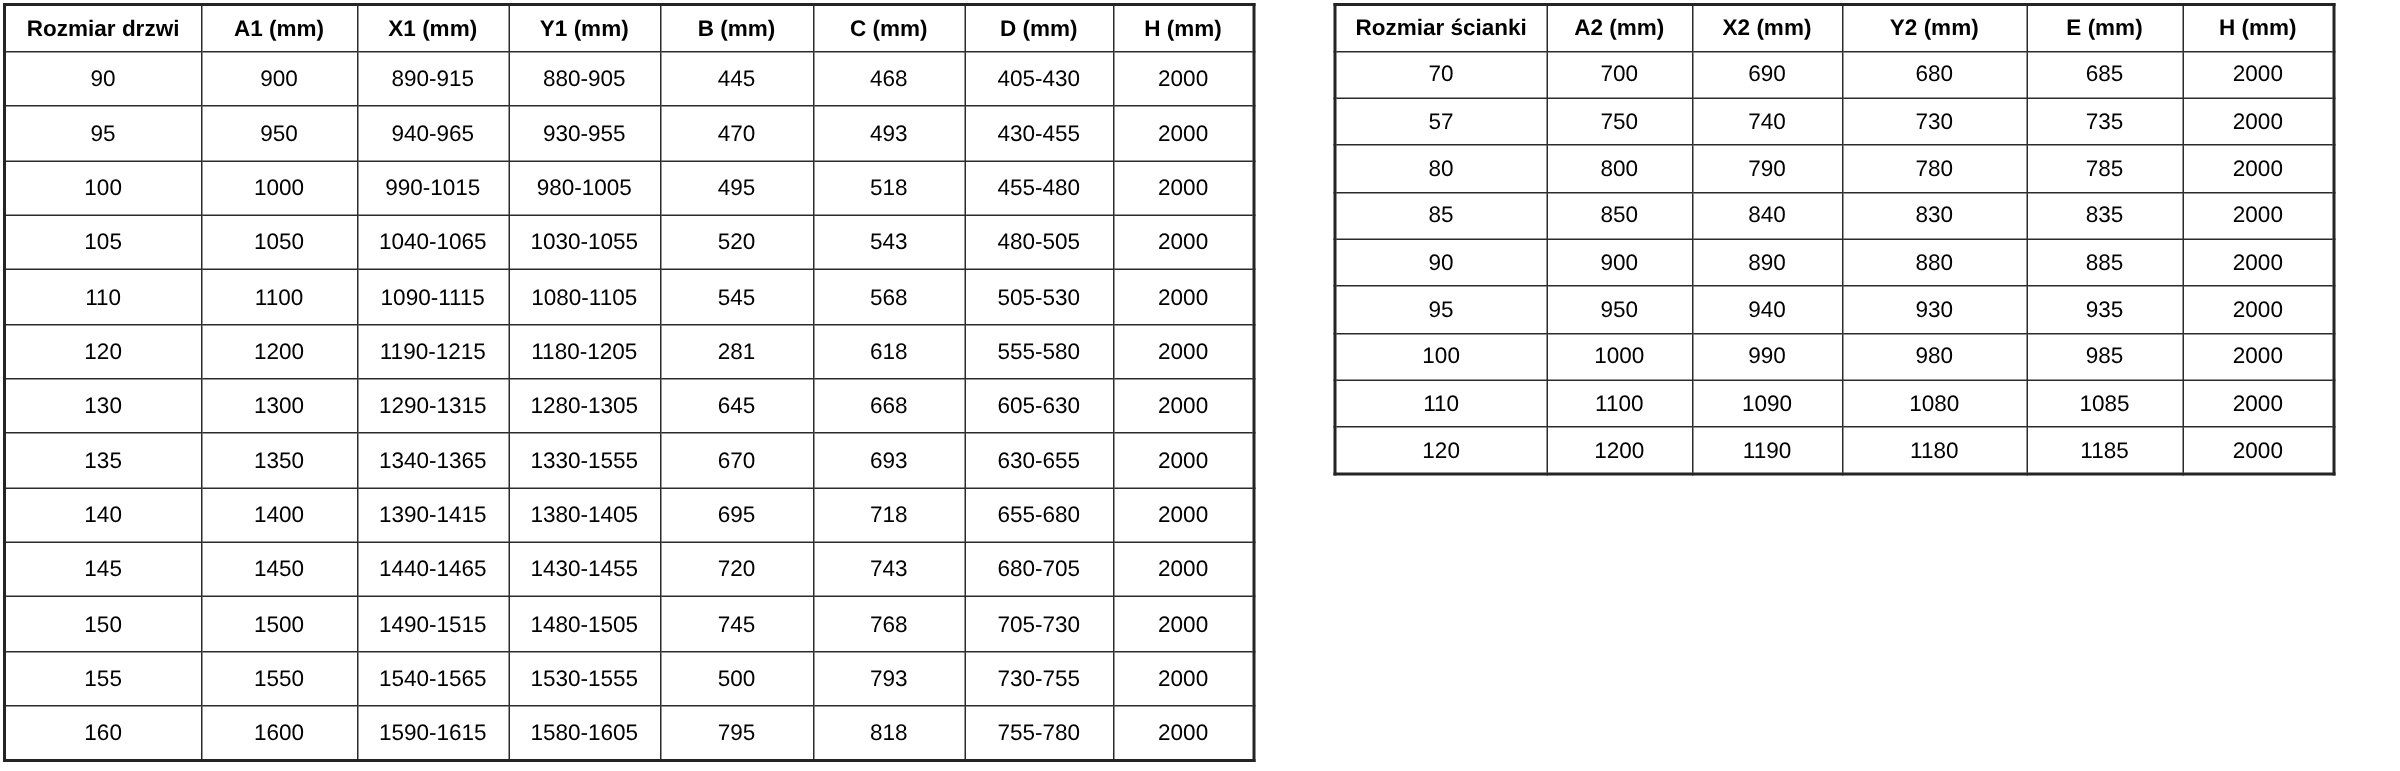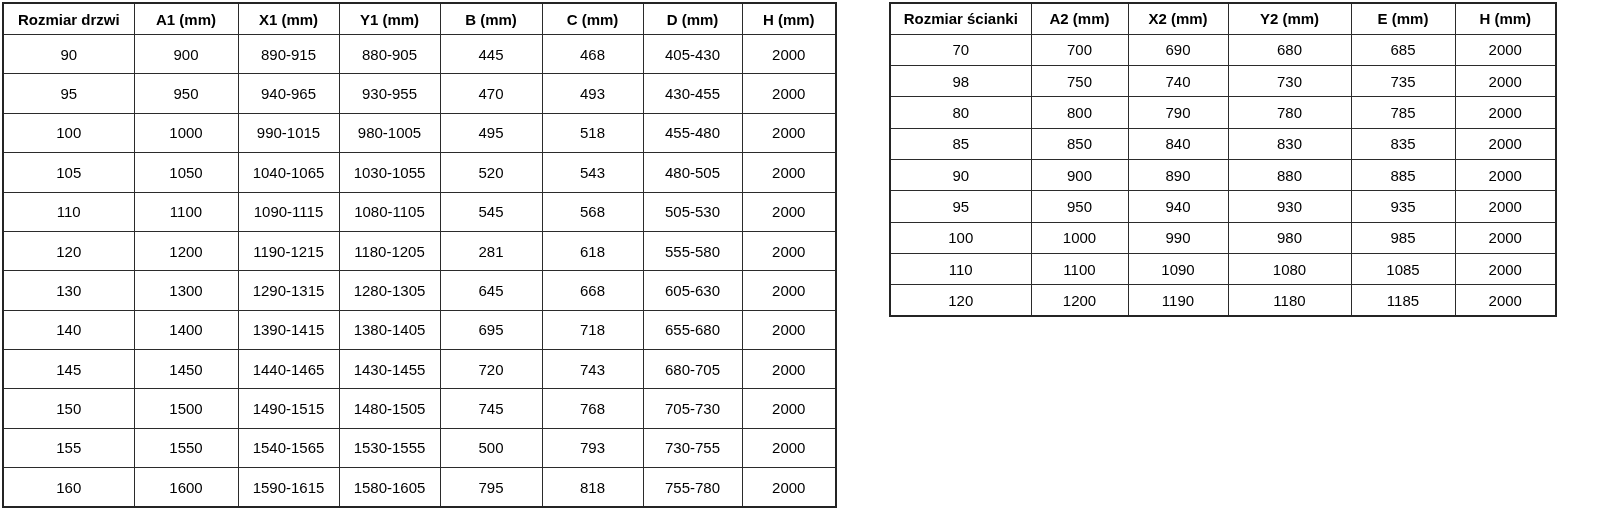--- a/index.html
+++ b/index.html
@@ -144,20 +144,30 @@
           <td>130</td>
           <td>1300</td>
           <td>1290-1315</td>
           <td>1280-1305</td>
           <td>645</td>
           <td>668</td>
           <td>605-630</td>
           <td>2000</td>
         </tr>
         <tr>
+          <td>135</td>
+          <td>1350</td>
+          <td>1340-1365</td>
+          <td>1330-1555</td>
+          <td>670</td>
+          <td>693</td>
+          <td>630-655</td>
+          <td>2000</td>
+        </tr>
+        <tr>
           <td>140</td>
           <td>1400</td>
           <td>1390-1415</td>
           <td>1380-1405</td>
           <td>695</td>
           <td>718</td>
           <td>655-680</td>
           <td>2000</td>
         </tr>
         <tr>
@@ -225,21 +235,21 @@
       <tbody>
         <tr>
           <td>70</td>
           <td>700</td>
           <td>690</td>
           <td>680</td>
           <td>685</td>
           <td>2000</td>
         </tr>
         <tr>
-          <td>98</td>
+          <td>57</td>
           <td>750</td>
           <td>740</td>
           <td>730</td>
           <td>735</td>
           <td>2000</td>
         </tr>
         <tr>
           <td>80</td>
           <td>800</td>
           <td>790</td>

